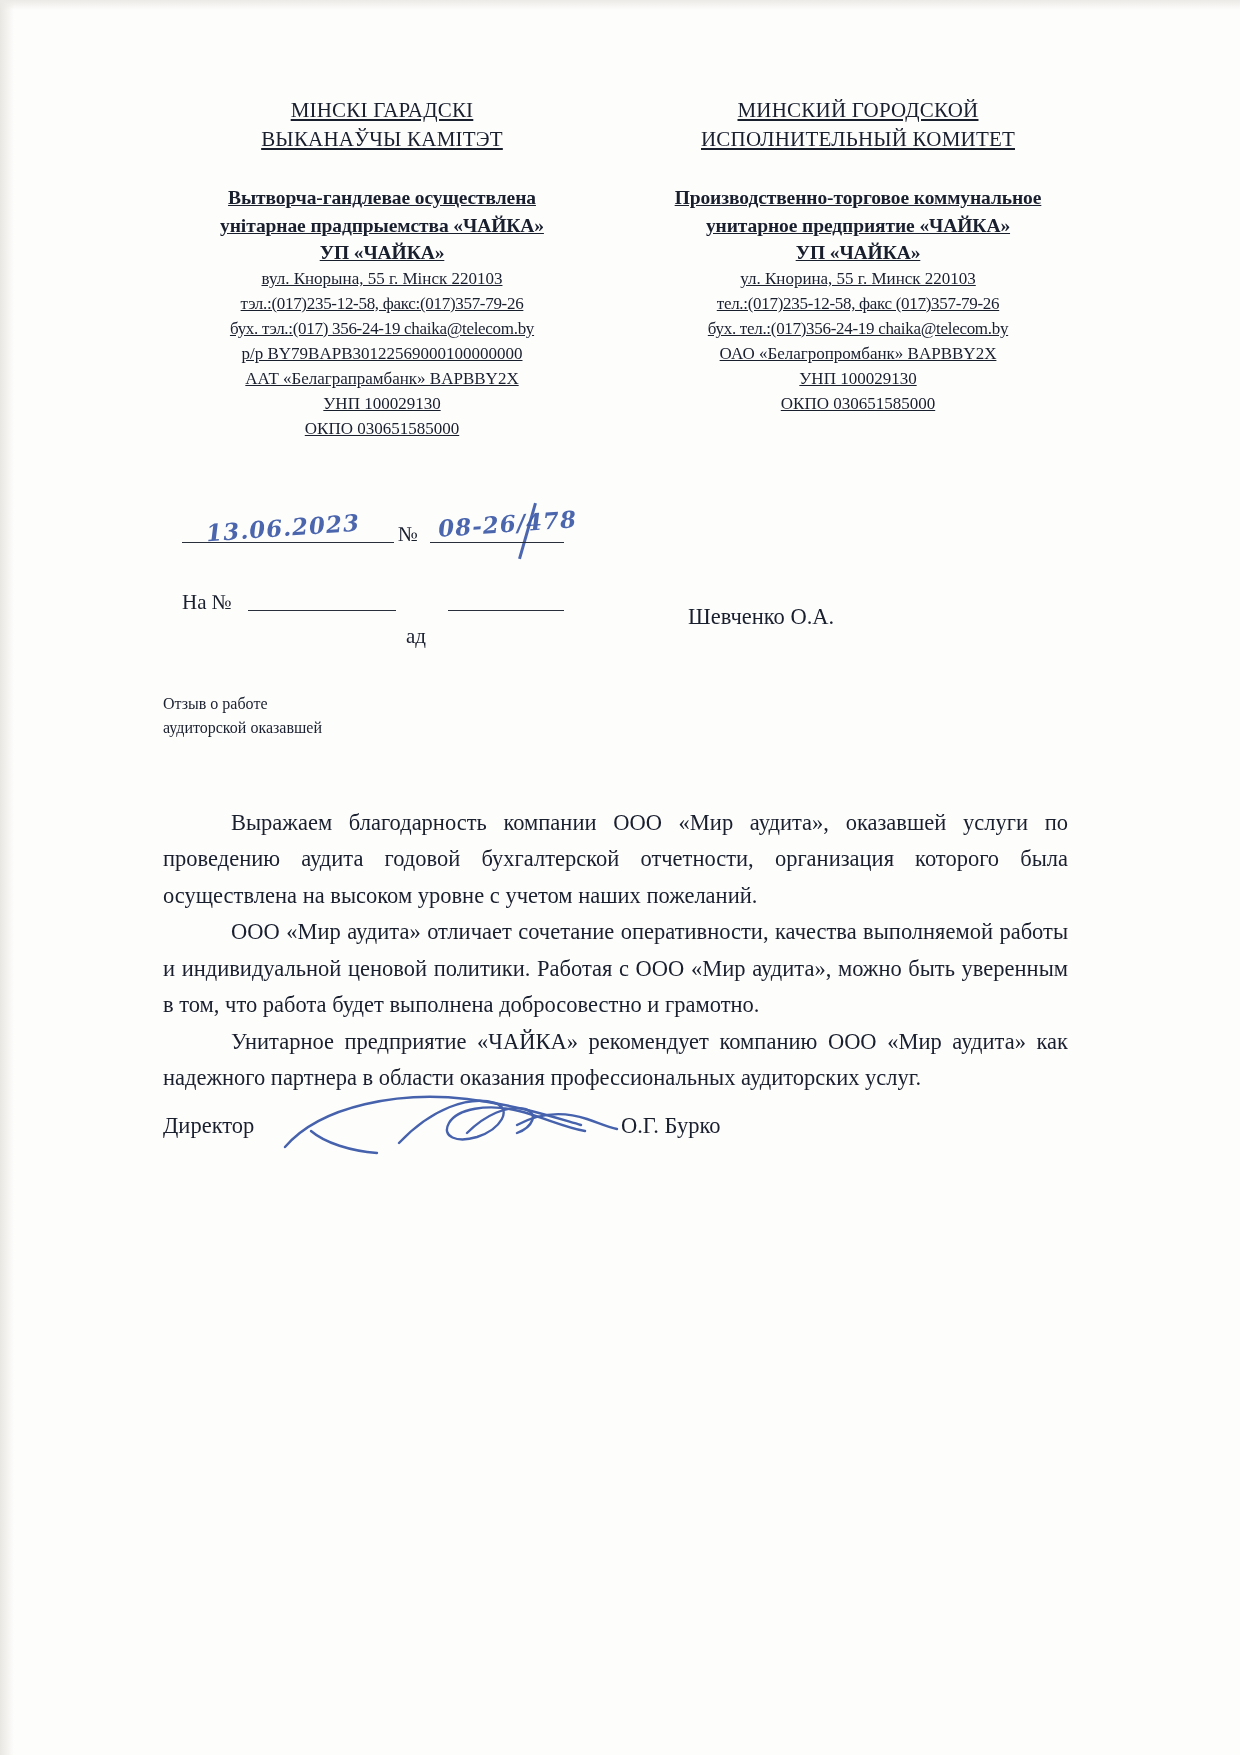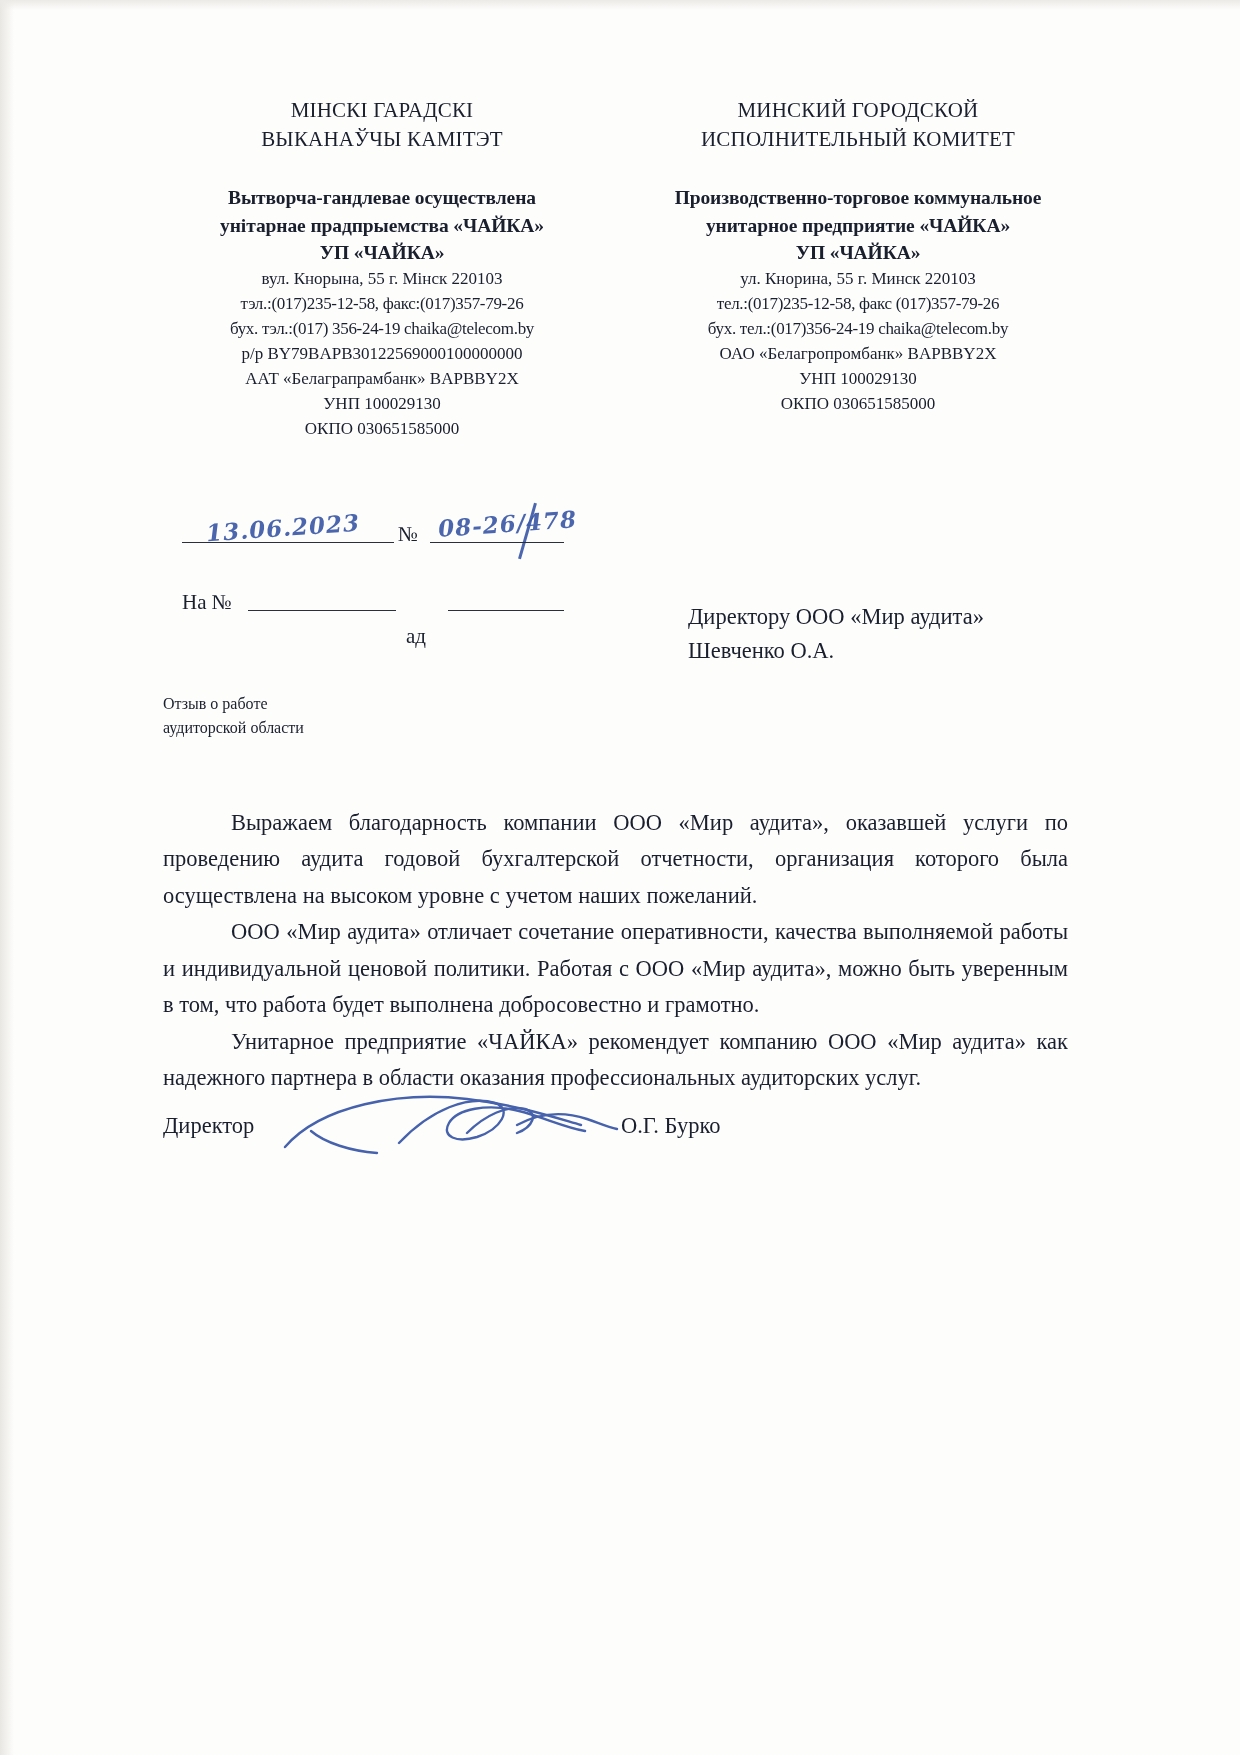--- a/index.html
+++ b/index.html
@@ -31,20 +31,21 @@
   .letterhead{
     position:absolute;top:96px;left:0;right:0;
     display:flex;
     justify-content:center;
   }
   .lh-col{
     width:400px;
     text-align:center;
     font-size:20.5px;
     line-height:1.30;
+    text-decoration:underline;
   }
   .lh-col.left{margin-right:76px;}
   .lh-org{
     font-size:21px;
     letter-spacing:.2px;
     line-height:1.38;
   }
   .lh-gap{height:30px;}
   .lh-name{
     font-weight:bold;
@@ -209,27 +210,26 @@
     <div class="ref-row">
       <span class="ref-label lbl-na">На №</span>
       <span class="ref-label lbl-ad">ад</span>
       <span class="ref-rule r2a"></span>
       <span class="ref-rule r2b"></span>
     </div>
 
   </div>
 
   <div class="addressee">
-    <div>Директору ООО «Мир аудита»</div>
     <div>Шевченко О.А.</div>
   </div>
 
   <div class="subject">
     <div>Отзыв о работе</div>
-    <div>аудиторской области</div>
+    <div>аудиторской оказавшей</div>
   </div>
 
   <div class="body">
     <p>Выражаем благодарность компании ООО «Мир аудита», оказавшей услуги по проведению аудита годовой бухгалтерской отчетности, организация которого была осуществлена на высоком уровне с учетом наших пожеланий.</p>
     <p>ООО «Мир аудита» отличает сочетание оперативности, качества выполняемой работы и индивидуальной ценовой политики. Работая с ООО «Мир аудита», можно быть уверенным в том, что работа будет выполнена добросовестно и грамотно.</p>
     <p>Унитарное предприятие «ЧАЙКА» рекомендует компанию ООО «Мир аудита» как надежного партнера в области оказания профессиональных аудиторских услуг.</p>
   </div>
 
   <div class="sigrow">
     <span class="sig-title">Директор</span>

